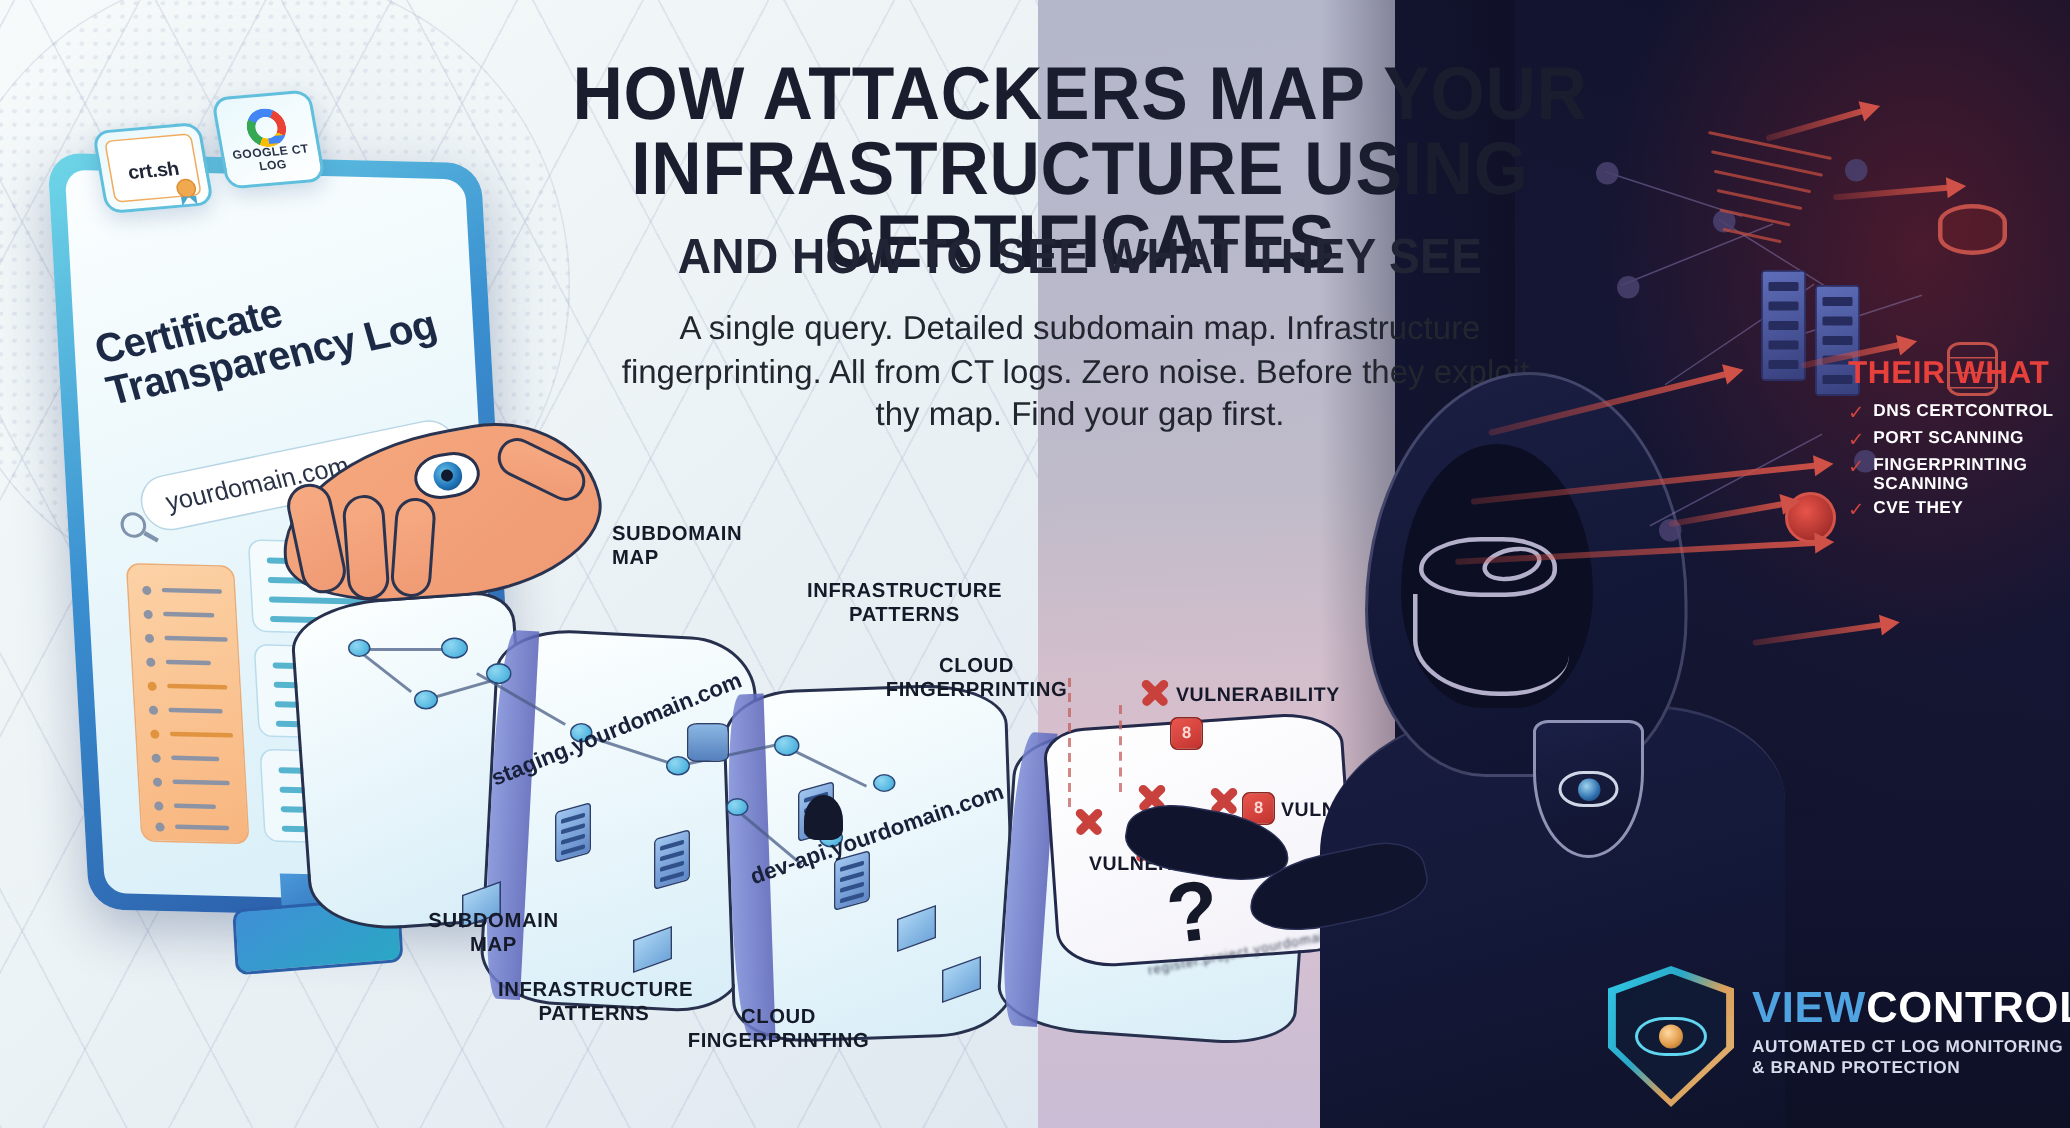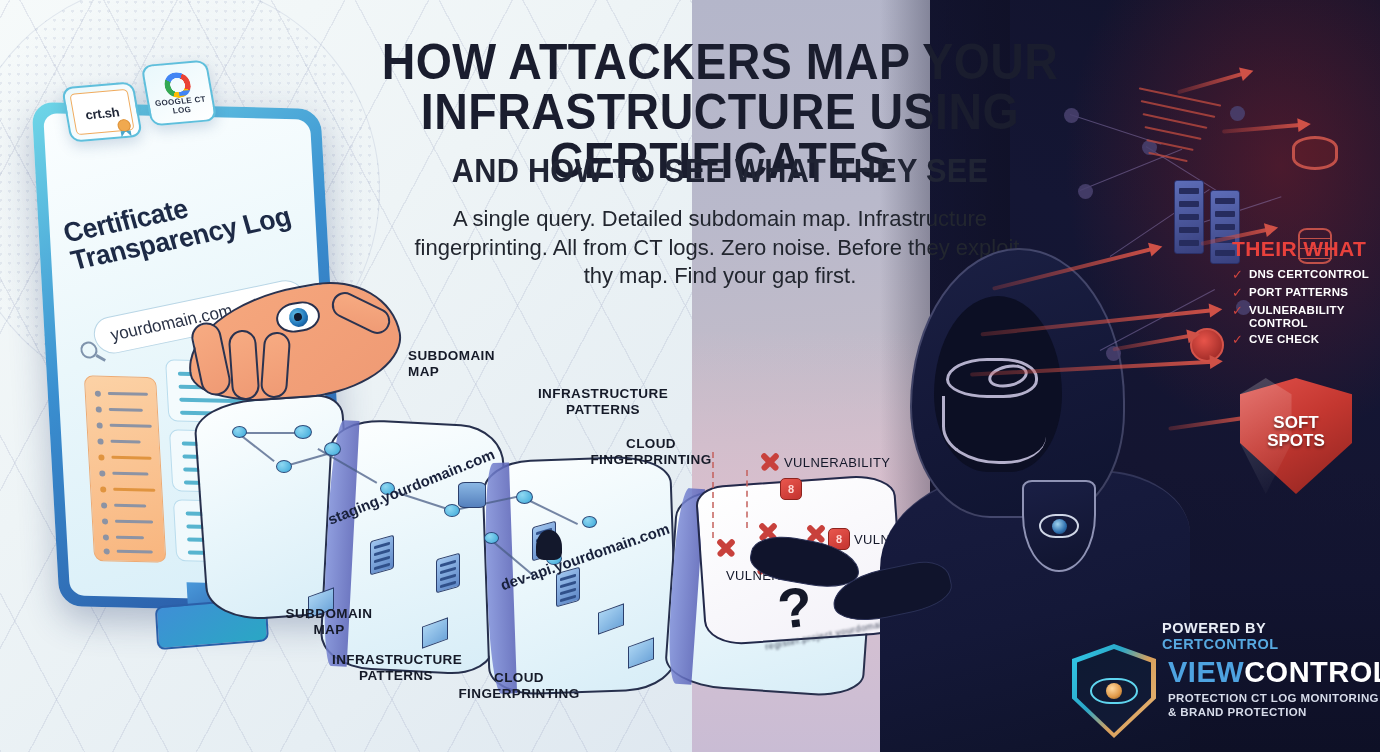--- a/index.html
+++ b/index.html
@@ -287,21 +287,21 @@
     transform:rotate(-4deg);
   }
   .xmark{ position:absolute; width:20px; height:20px; }
   .xmark::before,.xmark::after{
     content:''; position:absolute; left:50%; top:50%; width:22px; height:5.5px;
     background:#c8413c; border-radius:3px; margin:-2.7px 0 0 -11px;
   }
   .xmark::before{ transform:rotate(45deg); }
   .xmark::after { transform:rotate(-45deg); }
   .vuln-lbl{
-    position:absolute; font-size:13px; font-weight:normal; color:#14182a;
+    position:absolute; font-size:13px; font-weight:bold; color:#14182a;
     letter-spacing:.4px; white-space:nowrap;
   }
   .bug-icon{
     position:absolute; width:22px; height:22px; border-radius:5px;
     background:linear-gradient(150deg,#e9574e,#c3332f);
     border:1.6px solid #8e241f;
     display:flex; align-items:center; justify-content:center;
     color:#ffd7d3; font-size:11px; font-weight:bold;
   }
   .qmark{
@@ -776,55 +776,43 @@
   </div>
 
   <div class="their-view">
     <div class="tv-title">THEIR WHAT</div>
     <div class="tv-item">
       <span class="tv-check">✓</span>
       <span class="tv-text">DNS CERTCONTROL</span>
     </div>
     <div class="tv-item">
       <span class="tv-check">✓</span>
-      <span class="tv-text">PORT PATTERNS</span>
+      <span class="tv-text">PORT SCANNING</span>
     </div>
     <div class="tv-item">
       <span class="tv-check">✓</span>
-      <span class="tv-text">VULNERABILITY CONTROL</span>
+      <span class="tv-text">FINGERPRINTING SCANNING</span>
     </div>
     <div class="tv-item">
       <span class="tv-check">✓</span>
-      <span class="tv-text">CVE CHECK</span>
-    </div>
-  </div>
-
-  <div class="soft-shield">
-    <div class="body"></div>
-    <div class="gloss"></div>
-    <div class="txt">
-      <span>SOFT</span><br>
-      <span>SPOTS</span>
-    </div>
-  </div>
-
-  <div class="powered">
-    <span>POWERED BY</span>
-    <b>CERTCONTROL</b>
-  </div>
+      <span class="tv-text">CVE THEY</span>
+    </div>
+  </div>
+
+
 
   <div class="logo-shield">
     <div class="outer"></div>
     <div class="inner"></div>
     <div class="logo-eye"></div>
   </div>
 
   <div class="logo-text">
     <div class="logo-name">
       <span class="c1">VIEW</span><span class="c2">CONTROL</span>
     </div>
     <div class="logo-tag">
-      <span>PROTECTION CT LOG MONITORING</span><br>
+      <span>AUTOMATED CT LOG MONITORING</span><br>
       <span>&amp; BRAND PROTECTION</span>
     </div>
   </div>
 
 </div>
 
 </body></html>

